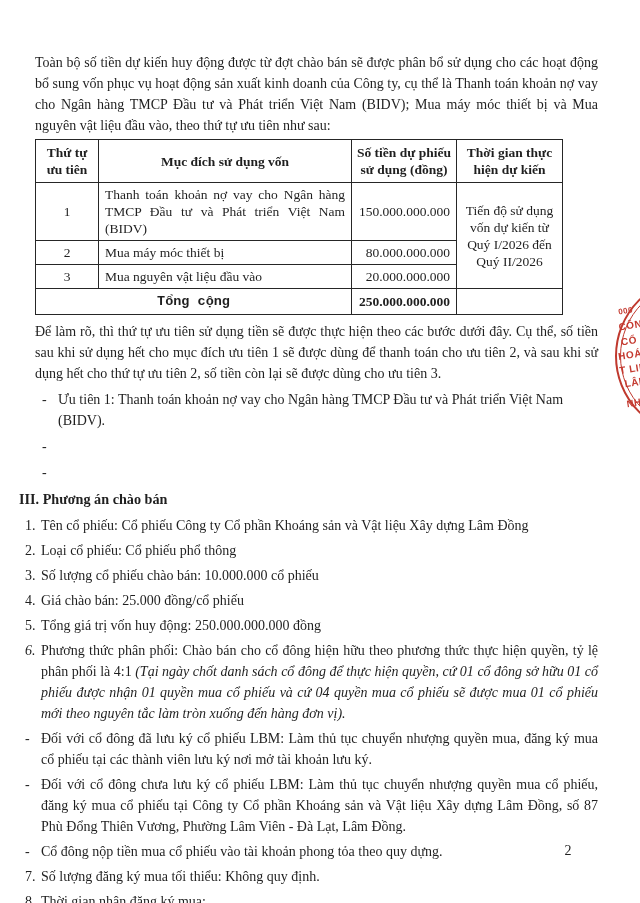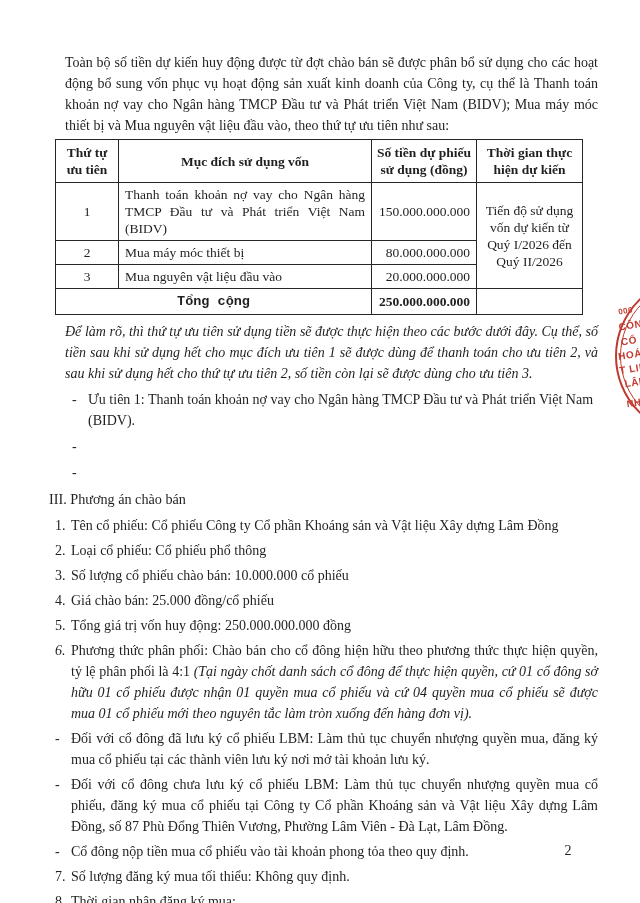--- a/index.html
+++ b/index.html
@@ -1,46 +1,46 @@
 <!DOCTYPE html>
 <html><head>
 <meta charset="utf-8">
 <style>
   * { margin:0; padding:0; box-sizing:border-box; }
   html,body { width:640px; height:903px; background:#ffffff; }
   body { font-family:"Liberation Serif", serif; color:#1f1f1f; }
   .page {
     position:relative; width:640px; height:903px; overflow:hidden;
-    padding:52px 42px 0 49px; background:#ffffff;
+    padding:52px 42px 0 19px; background:#ffffff;
   }
   .para { font-size:14px; line-height:21px; text-align:justify; margin-left:16px; }
   .para.intro { margin-bottom:3px; }
-  .para.clarify { margin-top:6px; margin-bottom:5px;font-style:italic; }
+  .para.clarify { margin-top:6px; margin-bottom:5px; }
 
   table.fund-table {
-    border-collapse:collapse; margin-left:6px; width:527px;
+    border-collapse:collapse; margin-left:16px; width:527px;
     font-size:13.5px; line-height:17px; table-layout:fixed;
   }
   table.fund-table th, table.fund-table td {
     border:1.6px solid #262626; padding:3px 6px; vertical-align:middle;
   }
   table.fund-table th { font-weight:bold; text-align:center; padding:4px 3px; }
   .col-order { width:63px; } .col-purpose { width:253px; }
   .col-amount { width:105px; } .col-time { width:106px; }
   td.c { text-align:center; }
   td.r { text-align:right; padding-right:8px;font-family:Liberation Serif, serif; }
   td.just { text-align:justify; }
   td.timeline { text-align:center; padding-left:7px; }
   tr.total td { font-weight:bold; }
   tr.total td.c { padding:4px 6px;font-family:Liberation Mono, monospace; }
 
   .pri-item { display:flex; margin-left:23px; font-size:14px; line-height:21px; margin-bottom:5px; }
   .pri-item .dash { width:16px; flex:none; }
 
-  h3.sec-head { font-size:14.2px; line-height:22px; margin:1px 0 5px 0; font-weight:normal; }
+  h3.sec-head { font-size:14.2px; line-height:22px; margin:1px 0 5px 0; font-weight:bold; }
 
   .num-item { display:flex; margin-left:6px; font-size:14px; line-height:21px; margin-bottom:4px; }
   .num-item .num { width:16px; flex:none; }
   .num-item .txt { flex:1; }
   .dash-item { display:flex; margin-left:6px; font-size:14px; line-height:21px; margin-bottom:4px; }
   .dash-item .dash { width:16px; flex:none; }
   .dash-item .txt { flex:1; }
   .just { text-align:justify; }
   .italic { font-style:italic; }
 
@@ -163,21 +163,21 @@
   <div class="dash-item">
     <span class="dash">-</span>
     <span class="txt just">Đối với cổ đông đã lưu ký cổ phiếu LBM: Làm thủ tục chuyển nhượng quyền mua, đăng ký mua cổ phiếu tại các thành viên lưu ký nơi mở tài khoản lưu ký.</span>
   </div>
   <div class="dash-item">
     <span class="dash">-</span>
     <span class="txt just">Đối với cổ đông chưa lưu ký cổ phiếu LBM: Làm thủ tục chuyển nhượng quyền mua cổ phiếu, đăng ký mua cổ phiếu tại Công ty Cổ phần Khoáng sản và Vật liệu Xây dựng Lâm Đồng, số 87 Phù Đổng Thiên Vương, Phường Lâm Viên - Đà Lạt, Lâm Đồng.</span>
   </div>
   <div class="dash-item">
     <span class="dash">-</span>
-    <span class="txt">Cổ đông nộp tiền mua cổ phiếu vào tài khoản phong tỏa theo quy định.</span>
+    <span class="txt">Cổ đông nộp tiền mua cổ phiếu vào tài khoản phong tỏa theo quy dựng.</span>
   </div>
 
   <div class="num-item">
     <span class="num">7.</span>
     <span class="txt">Số lượng đăng ký mua tối thiểu: Không quy định.</span>
   </div>
   <div class="num-item">
     <span class="num">8.</span>
     <span class="txt">Thời gian nhận đăng ký mua:</span>
   </div>

